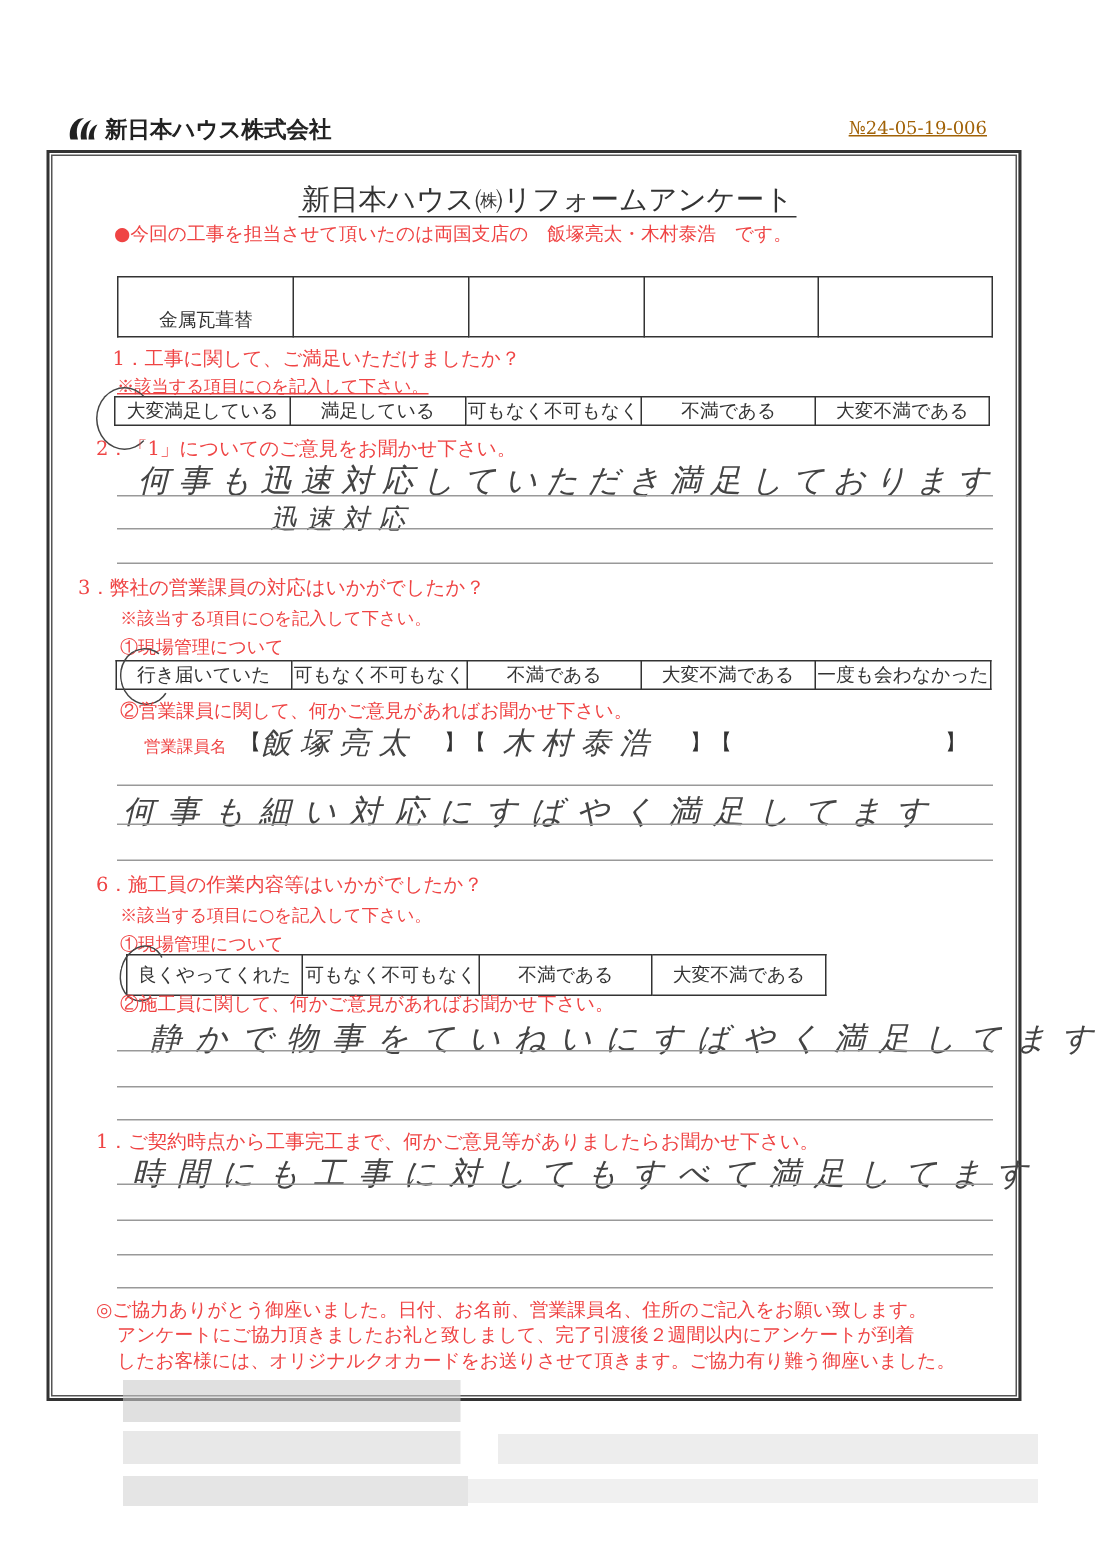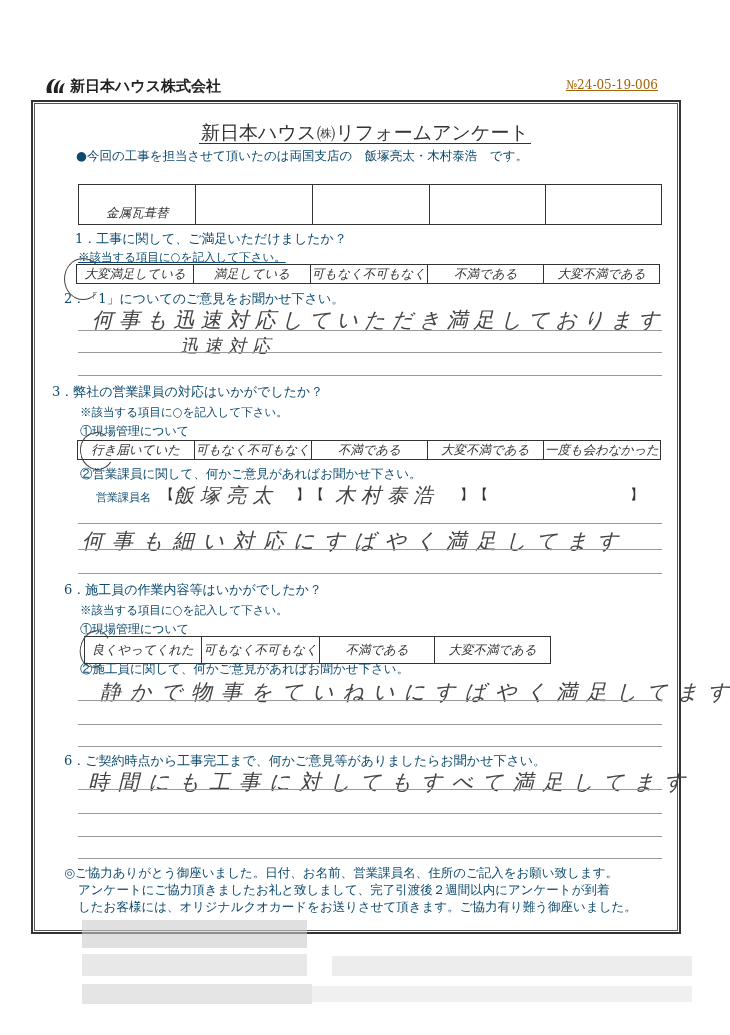--- a/index.html
+++ b/index.html
@@ -5,25 +5,25 @@
   html, body { margin:0; padding:0; background:#ffffff; }
   body { width:730px; height:1035px; position:relative; overflow:hidden;
          font-family:"DejaVu Serif", "Liberation Serif", serif; color:#222; }
   .abs { position:absolute; }
   .company { left:44px; top:76px; font-family:"DejaVu Sans","Liberation Sans",sans-serif; font-size:15px; font-weight:bold; letter-spacing:0px; color:#222; display:flex; align-items:center; gap:4px; }
   .logo { width:22px; height:20px; display:inline-block; }
   .docno { right:72px; top:78px; font-size:12px; text-decoration:underline; color:#a16207; }
   .frame { left:31px; top:100px; width:646px; height:830px; border:2px solid #333; box-shadow: inset 0 0 0 1px #fff, inset 0 0 0 2px #555; }
   .title { left:0; width:730px; top:120px; text-align:center; font-size:19px; color:#333; }
   .title span { border-bottom:1.5px solid #333; padding:0 2px; }
-  .txt { font-size:12.5px; color:#0c4a6e; white-space:nowrap; }
+  .txt { font-size:12.5px; color:#ef4444; white-space:nowrap; }
   .hand { font-family:"DejaVu Sans","Liberation Sans",sans-serif; font-size:21px; color:#444; letter-spacing:6px; white-space:nowrap; font-style:italic; font-weight:300; }
   .rule { height:1px; background:#999; left:78px; width:584px; }
   table.grid { border-collapse:collapse; position:absolute; }
-  table.grid td { border:1px solid #333; font-size:12.5px; text-align:center; color:#333; padding:0; white-space:nowrap;font-style:italic; }
+  table.grid td { border:1px solid #333; font-size:12.5px; text-align:center; color:#333; padding:0; white-space:nowrap; }
   .circle { border:1.3px solid #444; border-radius:50%; position:absolute; border-right-color:transparent; }
   .blur { position:absolute; background:#ccc; opacity:.6; }
 </style>
 </head>
 <body>
 
 <div class="abs company">
   <svg class="logo" viewBox="0 0 22 20">
     <path d="M3 17 C1 10 6 2 12 3 C8 5 6 10 8 17 Z" fill="#222"></path>
     <path d="M10 17 C9 11 12 5 17 4 C14 7 13 12 14 17 Z" fill="#222"></path>
@@ -116,21 +116,21 @@
   </tr>
 </tbody>
   </table>
 <div class="circle" style="left:80px;top:630px;width:28px;height:36px;transform:rotate(15deg);"></div>
 <div class="abs txt" style="left:80px;top:661px;font-size:12.5px;">②施工員に関して、何かご意見があればお聞かせ下さい。</div>
 <div class="abs hand" style="left:100px;top:678px;letter-spacing:9px;">静かで物事をていねいにすばやく満足してます</div>
 <div class="abs rule" style="top:700px;"></div>
 <div class="abs rule" style="top:724px;"></div>
 <div class="abs rule" style="top:746px;"></div>
 
-<div class="abs txt" style="left:64px;top:752px;font-size:13px;">6．ご契約時点から工事完工まで、何かご意見等がありましたらお聞かせ下さい。</div>
+<div class="abs txt" style="left:64px;top:752px;font-size:13px;">1．ご契約時点から工事完工まで、何かご意見等がありましたらお聞かせ下さい。</div>
 <div class="abs hand" style="left:88px;top:768px;letter-spacing:9px;">時間にも工事に対してもすべて満足してます</div>
 <div class="abs rule" style="top:789px;"></div>
 <div class="abs rule" style="top:813px;"></div>
 <div class="abs rule" style="top:836px;"></div>
 <div class="abs rule" style="top:858px;"></div>
 
 <div class="abs txt" style="left:64px;top:865px;font-size:12.5px;">◎ご協力ありがとう御座いました。日付、お名前、営業課員名、住所のご記入をお願い致します。</div>
 <div class="abs txt" style="left:78px;top:882px;font-size:12.5px;">アンケートにご協力頂きましたお礼と致しまして、完了引渡後２週間以内にアンケートが到着</div>
 <div class="abs txt" style="left:78px;top:899px;font-size:12.5px;">したお客様には、オリジナルクオカードをお送りさせて頂きます。ご協力有り難う御座いました。</div>
 

